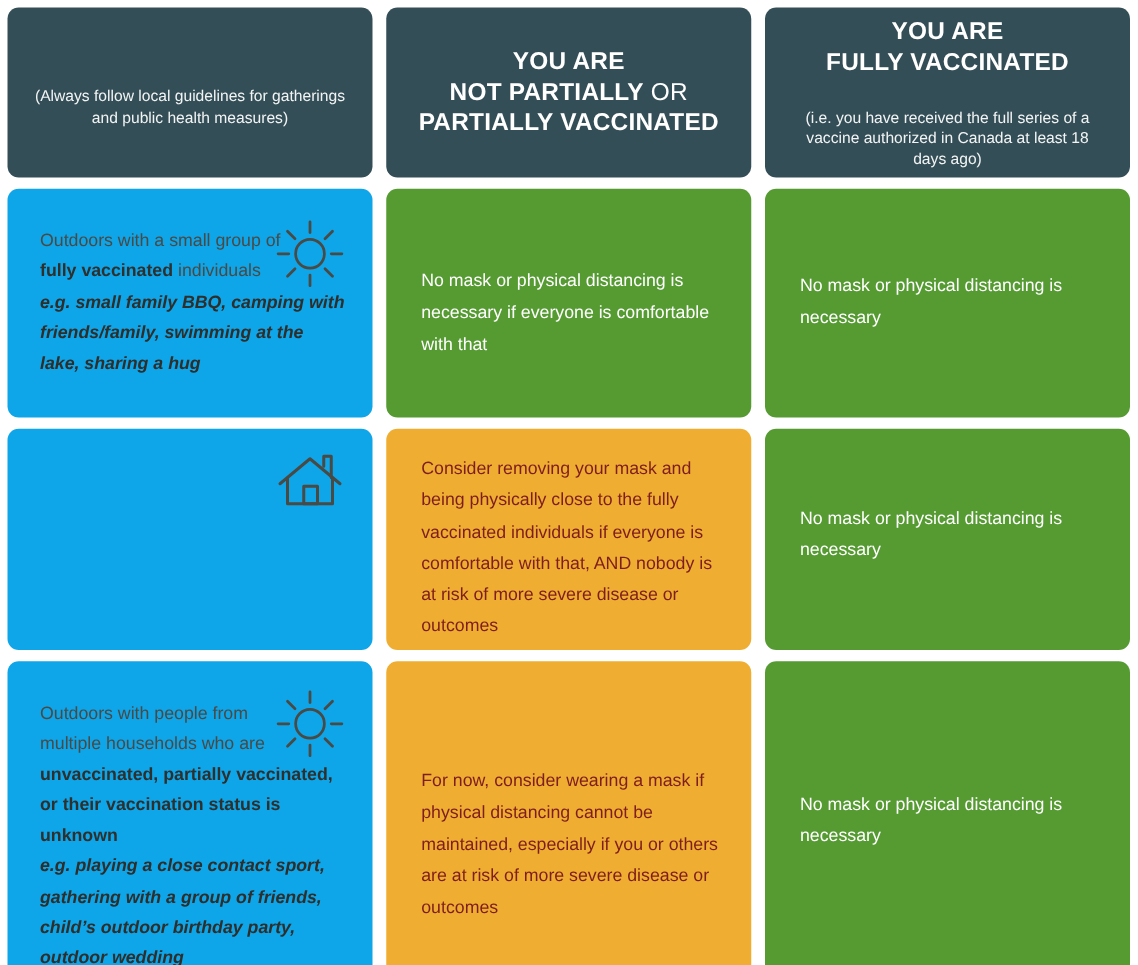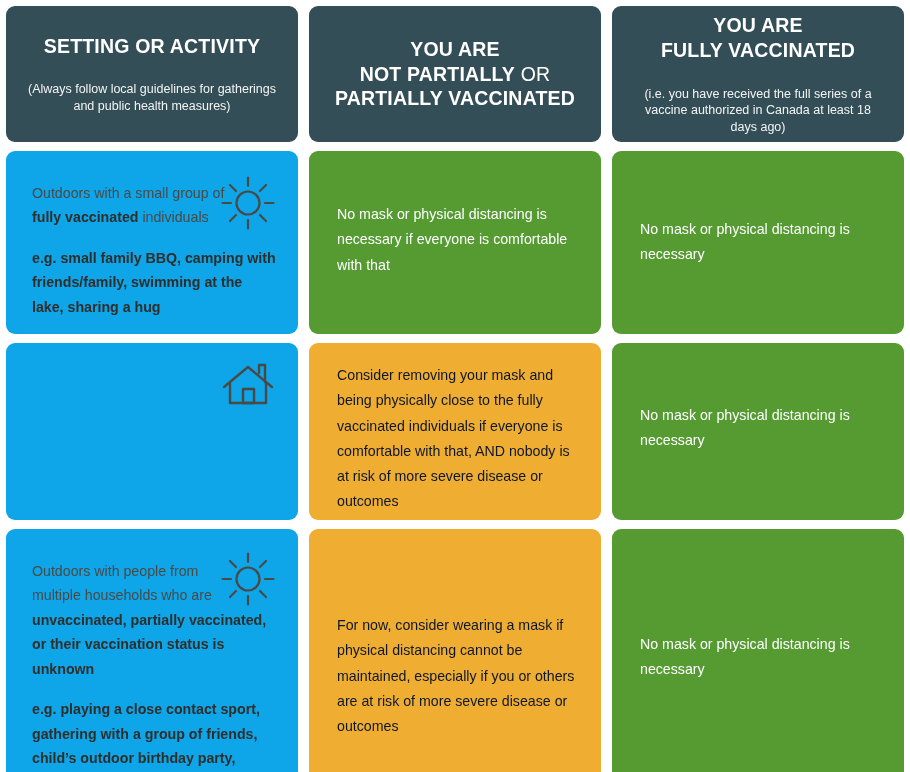--- a/index.html
+++ b/index.html
@@ -75,60 +75,59 @@
     max-width: 198px;
   }
   .beige .desc b {
     color: #2f2f2c;
     font-weight: bold;
   }
   .beige .eg {
     font-size: 14.2px;
     line-height: 1.72;
     font-weight: bold;
+    font-style: italic;
     color: #2e2e2b;
-    margin-top: 16px;
   }
   .beige.r3 .desc { max-width: 100%; }
   .beige.r3 .desc .wrap1 { display: block; max-width: 196px; }
 
   .icon-slot {
     position: absolute;
     width: 56px;
     height: 56px;
   }
   .icon-slot.sun1 { right: 22px; top: 24px; }
   .icon-slot.house { right: 22px; top: 14px; }
   .icon-slot.sun3 { right: 22px; top: 22px; }
 
   
   .green {
     background: #559b32;
     color: #ffffff;
   }
   .orange {
     background: #efae31;
-    color: #0f172a;
+    color: #7f1d1d;
   }
   .advice-txt {
     font-size: 14.2px;
     line-height: 1.78;
     padding: 0 22px 0 28px;
     position: absolute;
     left: 0;
     right: 0;
   }
 </style>
 </head>
 <body>
 
 <div class="grid">
 
   <div class="cell hdr">
-    <div class="hdr-title">SETTING OR ACTIVITY</div>
     <div class="hdr-sub">(Always follow local guidelines for gatherings and public health measures)</div>
   </div>
 
   <div class="cell hdr">
     <div class="hdr-title">
       <span>YOU ARE</span><br>
       <span>NOT PARTIALLY</span><span class="reg"> OR</span><br>
       <span>PARTIALLY VACCINATED</span>
     </div>
   </div>
@@ -155,21 +154,21 @@
         <line x1="45" y1="28" x2="53.5" y2="28"></line>
         <line x1="10" y1="10" x2="16" y2="16"></line>
         <line x1="40" y1="40" x2="46" y2="46"></line>
         <line x1="46" y1="10" x2="40" y2="16"></line>
         <line x1="16" y1="40" x2="10" y2="46"></line>
       </svg>
     </div>
   </div>
 
   <div class="cell green">
-    <div class="advice-txt" style="top:51px;">No mask or physical distancing is necessary if everyone is comfortable with that</div>
+    <div class="advice-txt" style="top:62px;">No mask or physical distancing is necessary if everyone is comfortable with that</div>
   </div>
 
   <div class="cell green">
     <div class="advice-txt" style="top:66px;">No mask or physical distancing is necessary</div>
   </div>
 
   <div class="cell beige r2">
     <div class="icon-slot house">
       <svg viewBox="0 0 56 56" width="56" height="56" fill="none" stroke="#4a4a45" stroke-width="2.4" stroke-linejoin="round" stroke-linecap="round">
         <polyline points="4,30 28,10 52,30"></polyline>

